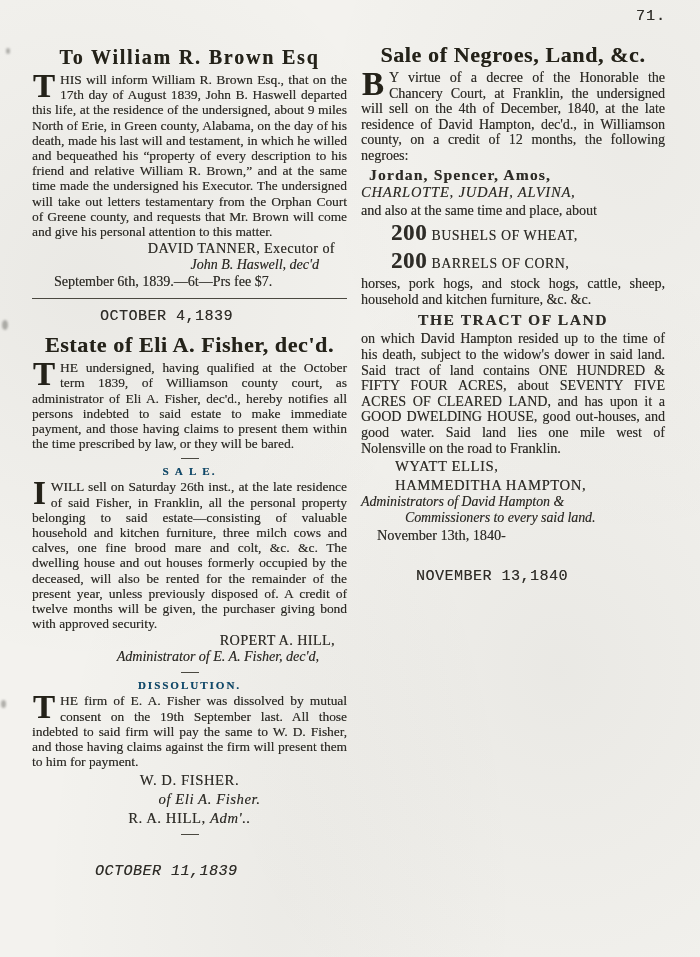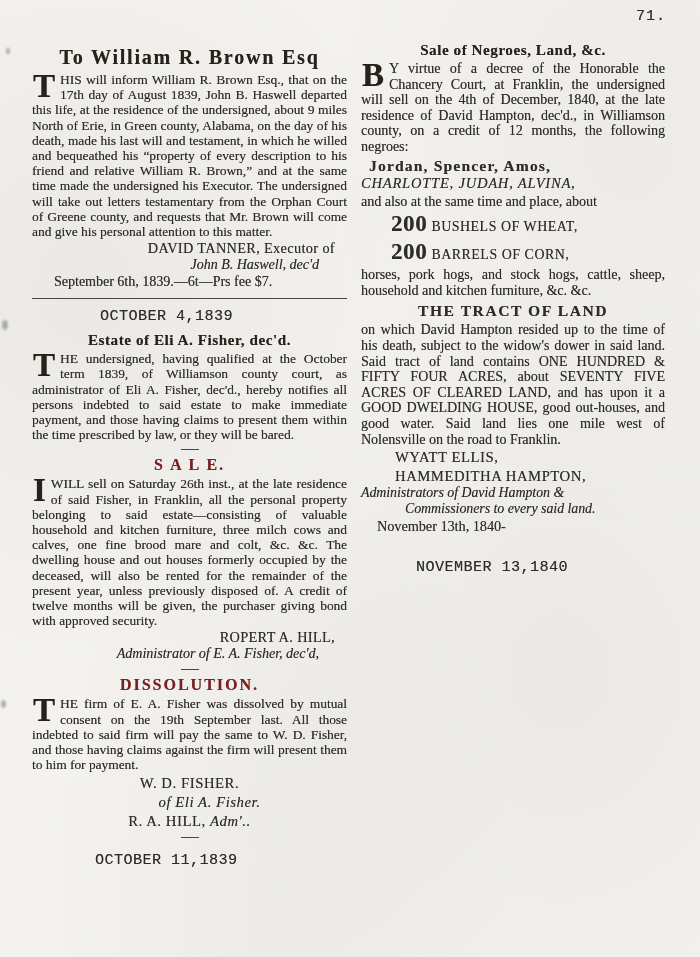--- a/index.html
+++ b/index.html
@@ -21,26 +21,26 @@
   }
   .col{ position:absolute; }
   .col-left{ left:32px; top:46px; width:315px; }
   .col-right{ left:361px; top:42px; width:304px; }
 
   .head-lg{
     margin:0 0 3px; font-size:20px; font-weight:bold; text-align:center;
     letter-spacing:1.8px; color:#242219;
   }
   .head-md{
-    margin:0 0 2px; font-size:15px; font-weight:bold; text-align:center;
+    margin:0 0 2px; font-size:22px; font-weight:bold; text-align:center;
     letter-spacing:0.6px; color:#242219;
   }
   .head-sm{
-    margin:0 0 2px; font-size:16px; font-weight:bold; text-align:center;
-    letter-spacing:2px; color:#7f1d1d;
+    margin:0 0 2px; font-size:11px; font-weight:bold; text-align:center;
+    letter-spacing:2px; color:#0c4a6e;
   }
   .subhead{
     margin:4px 0 1px; font-size:15.5px; font-weight:600; text-align:center;
     letter-spacing:1.6px;
   }
   .body-p{
     margin:2px 0 0; font-size:13.4px; line-height:15.2px; text-align:justify;
   }
   .col-right .body-p{ font-size:14px; line-height:15.6px; }
   .dropcap{
@@ -55,21 +55,21 @@
     border:none; border-top:1.6px solid #4a4840; margin:8px 0 0; width:100%;
   }
   .short-dash{
     width:18px; border-top:1.6px solid #4a4840; margin:7px auto 6px; height:0;
   }
   .typed{
     font-family:"Liberation Mono", monospace; font-size:15px; letter-spacing:0.5px;
     margin:9px 0 7px; text-align:left;
   }
   .typed.oct4{ padding-left:68px; }
-  .typed.oct11{ padding-left:63px; margin-top:14px; }
+  .typed.oct11{ padding-left:63px; margin-top:28px;font-style:italic; }
   .typed.nov13{ padding-left:55px; margin-top:24px; }
 
   .names-bold{ font-size:15.5px; font-weight:bold; letter-spacing:1.2px; padding-left:8px; margin-top:2px;}
   .names-italic{ font-size:14.5px; font-style:italic; letter-spacing:0.8px; }
   .qty-line{ padding-left:30px; font-size:13.8px; letter-spacing:0.6px; margin-top:2px; }
   .qty{ font-weight:bold; font-size:23px; }
   .r-sig{ padding-left:34px; font-size:14.6px; letter-spacing:0.6px; margin-top:2px; }
   .r-admin{ font-size:13.8px; font-style:italic; }
   .r-admin.indent{ padding-left:44px; }
   .r-dateline{ font-size:14.2px; padding-left:16px; margin-top:1px; }

